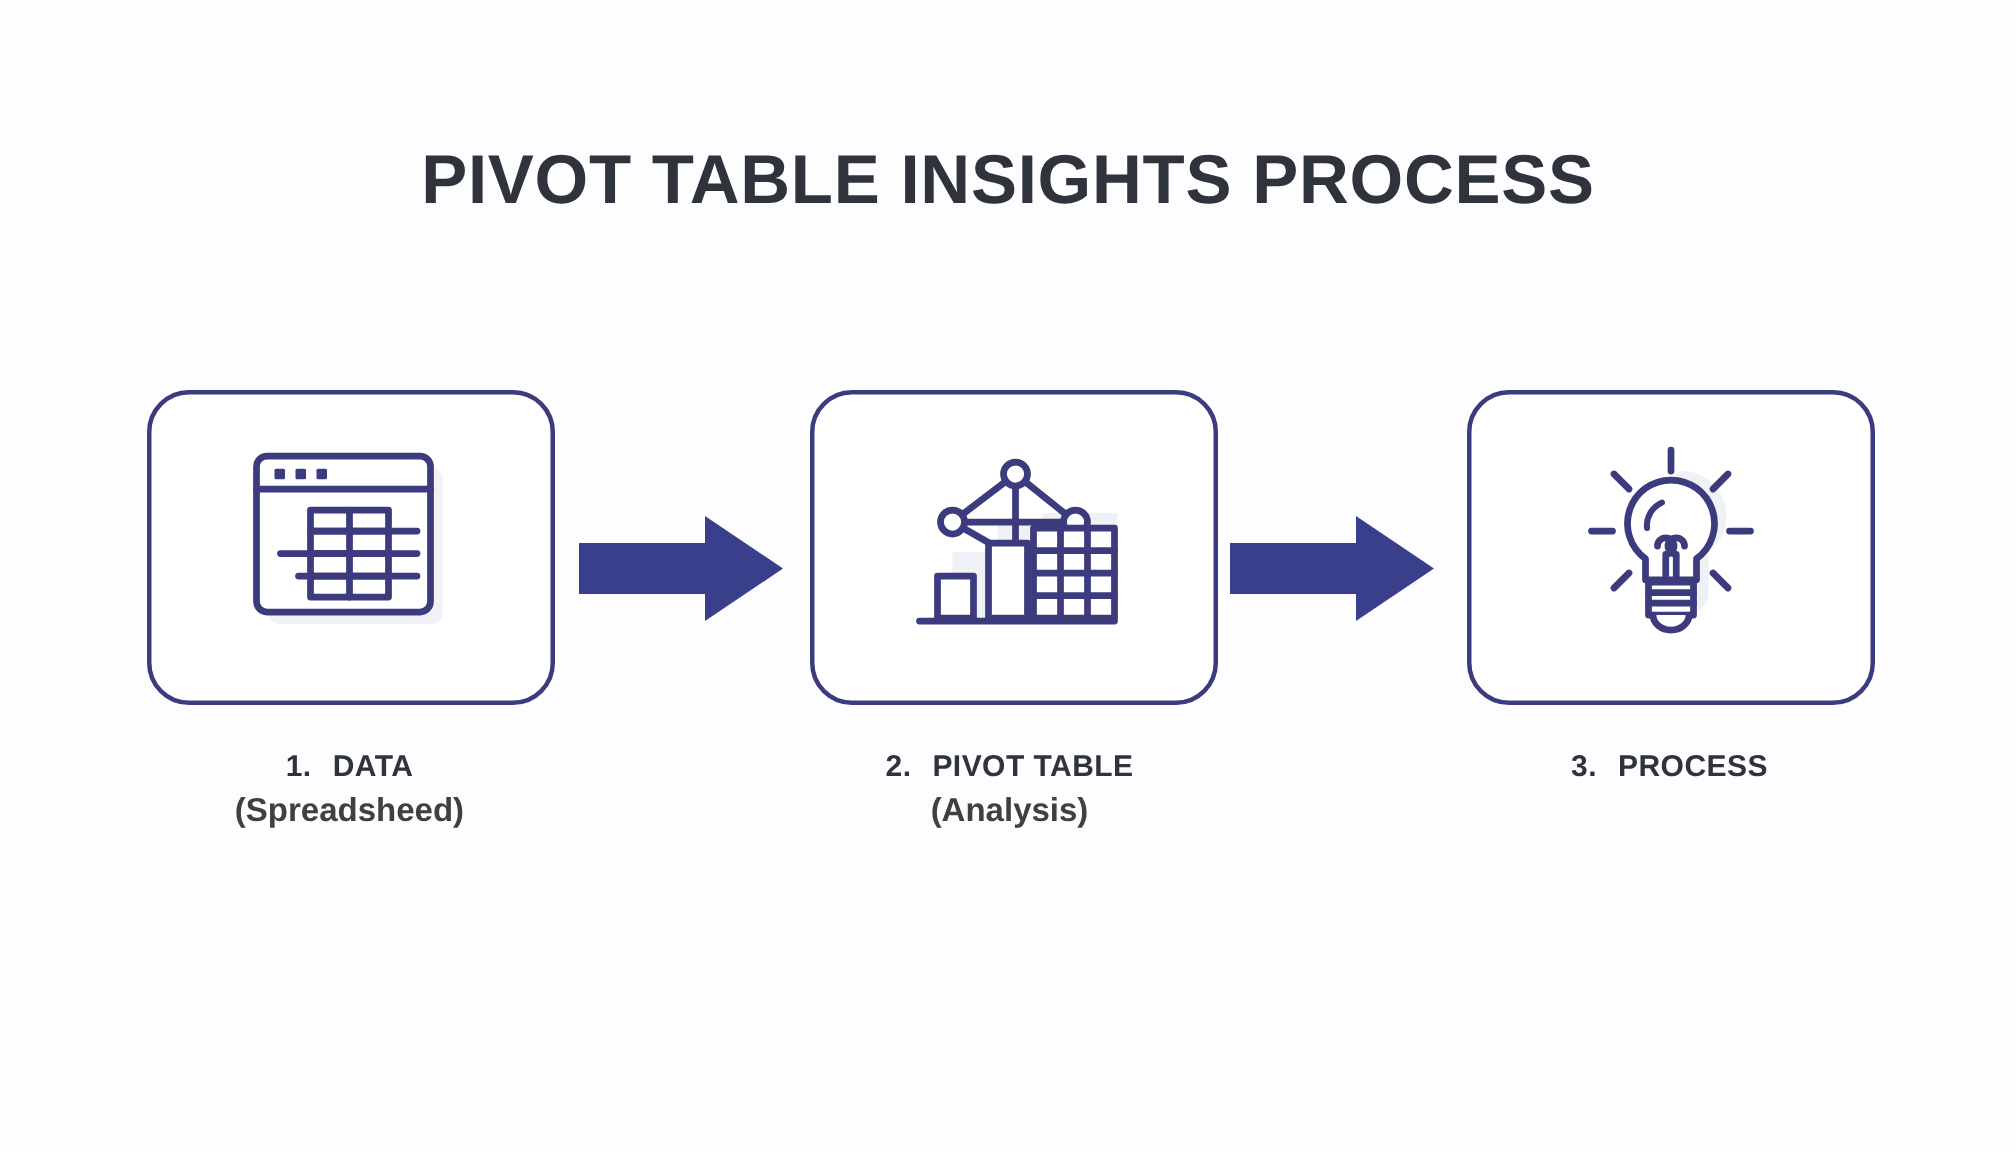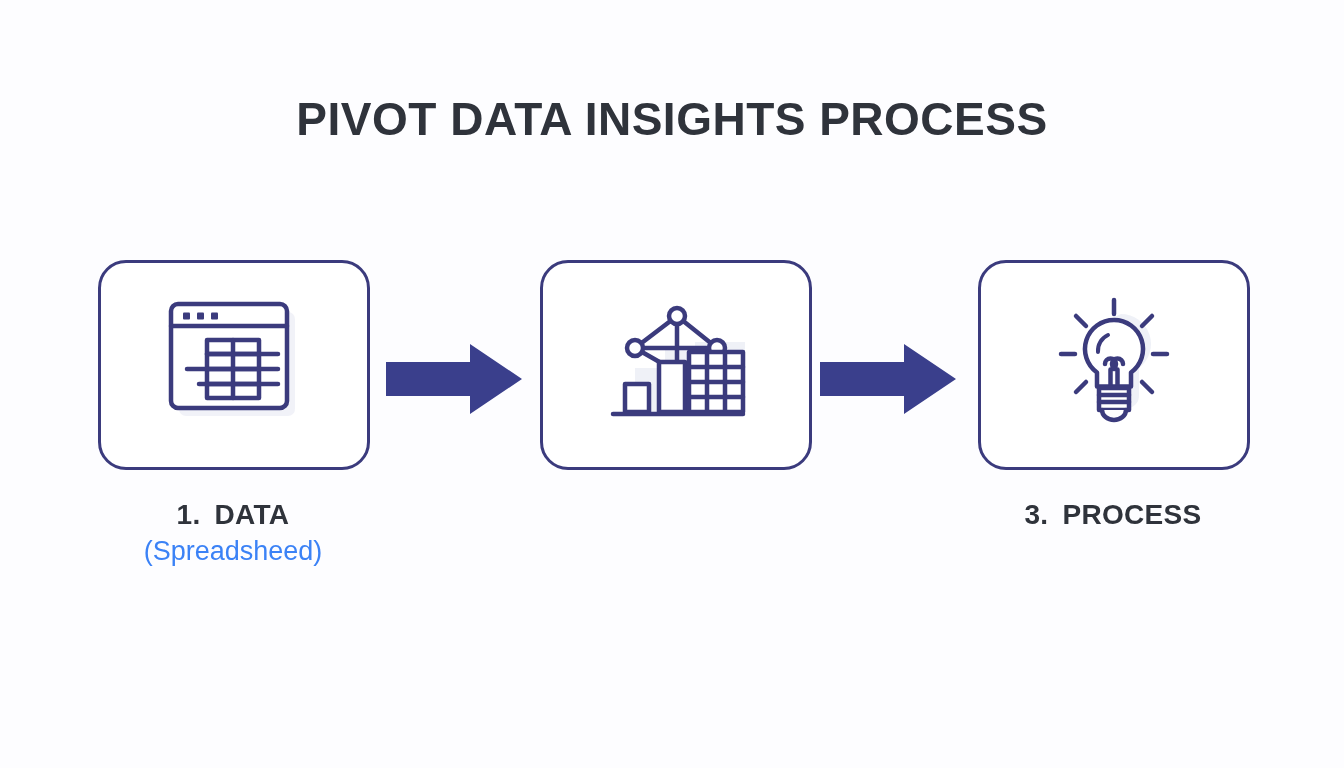--- a/index.html
+++ b/index.html
@@ -87,43 +87,43 @@
     top: 0;
     width: 330px;
     text-align: center;
     color: #2f333b;
   }
   .step-label--1 { left: -30px; }
   .step-label--2 { left: 410px; }
   .step-label--3 { left: 850px; }
 
   .step-line1 {
-    font-size: 28px;
+    font-size: 20px;
     font-weight: bold;
     letter-spacing: 0.3px;
     white-space: nowrap;
     line-height: 1.1;
   }
   .step-num {
     display: inline-block;
     margin-right: 14px;
   }
   .step-line2 {
-    font-size: 27px;
-    font-weight: normal;
-    color: #3b82f6;
+    font-size: 22px;
+    font-weight: bold;
+    color: #404040;
     margin-top: 6px;
     line-height: 1.1;
     white-space: nowrap;
   }
 </style>
 </head>
 <body>
 
-<div class="page-title">PIVOT DATA INSIGHTS PROCESS</div>
+<div class="page-title">PIVOT TABLE INSIGHTS PROCESS</div>
 
 <div class="flow">
 
   <div class="card card--1">
     <div class="card-icon">
       <svg viewBox="0 0 170 150" xmlns="http://www.w3.org/2000/svg">
         <g fill="none" stroke="#3b3b7d" stroke-width="4.5" stroke-linecap="round" stroke-linejoin="round">
 
           <rect x="30" y="22" width="116" height="104" rx="7" fill="#eceef6" stroke="none" opacity="0.75"></rect>
 
@@ -247,20 +247,26 @@
 
 <div class="labels">
 
   <div class="step-label step-label--1">
     <div class="step-line1">
       <span class="step-num">1.</span><span>DATA</span>
     </div>
     <div class="step-line2">(Spreadsheed)</div>
   </div>
 
+  <div class="step-label step-label--2">
+    <div class="step-line1">
+      <span class="step-num">2.</span><span>PIVOT TABLE</span>
+    </div>
+    <div class="step-line2">(Analysis)</div>
+  </div>
 
   <div class="step-label step-label--3">
     <div class="step-line1">
       <span class="step-num">3.</span><span>PROCESS</span>
     </div>
   </div>
 
 </div>
 
 </body></html>

